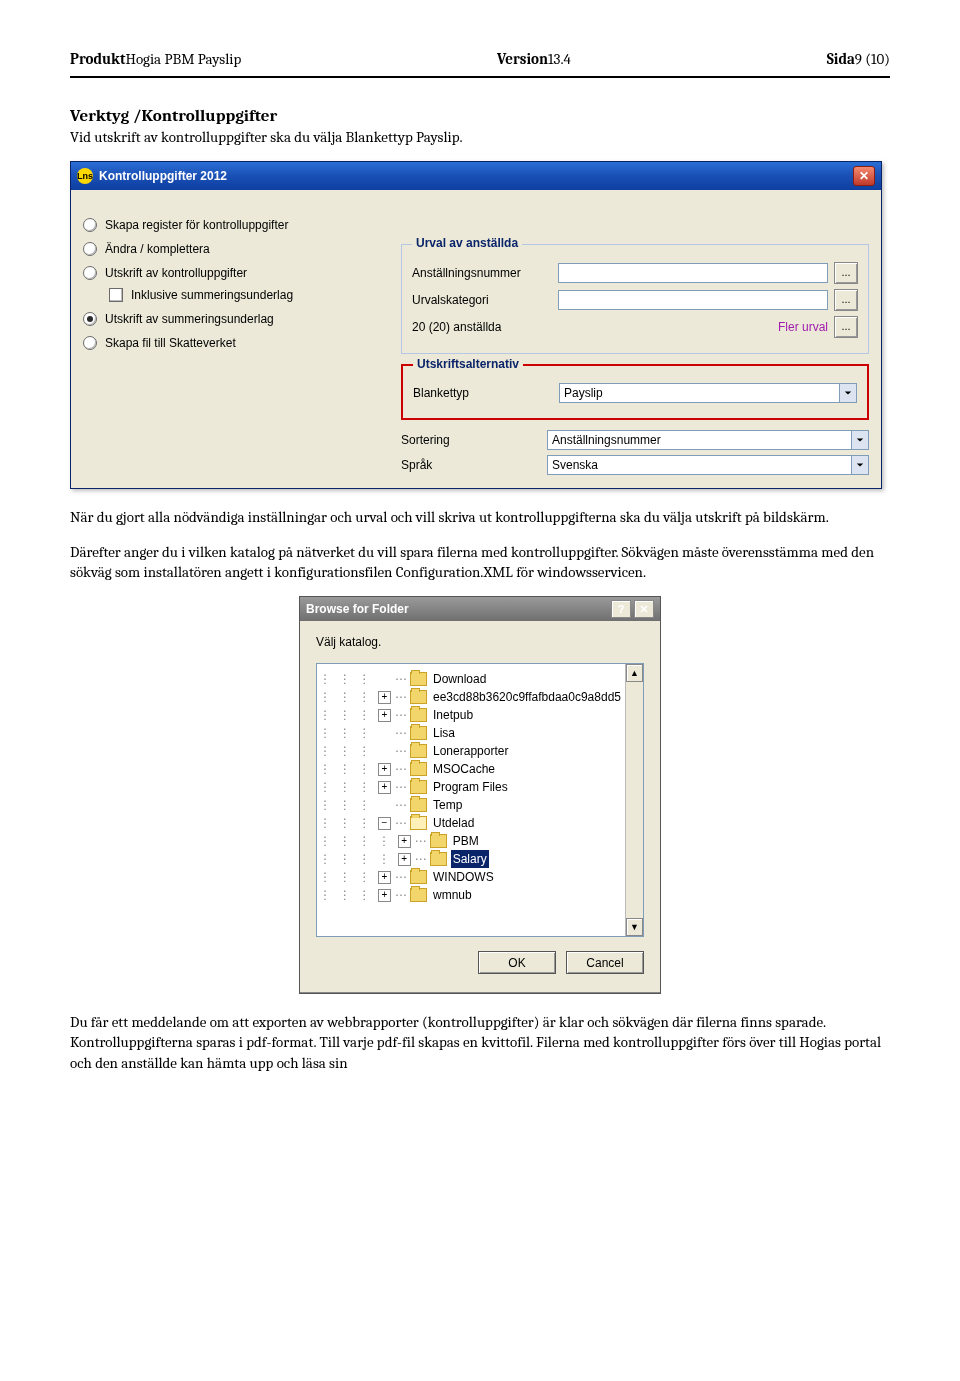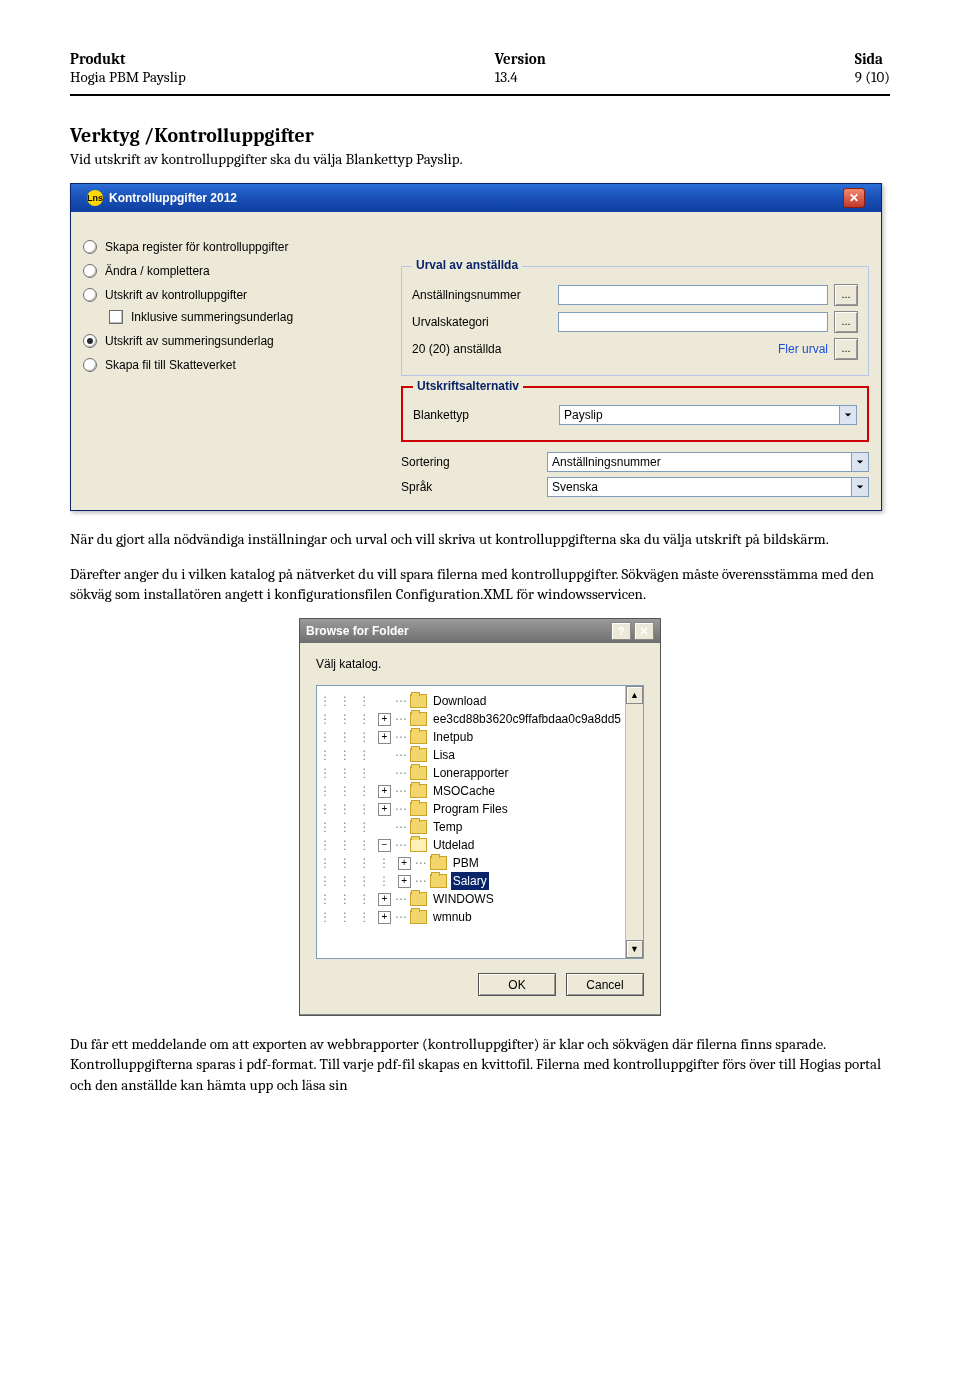--- a/index.html
+++ b/index.html
@@ -11,49 +11,49 @@
     padding: 50px 70px 20px 70px;
     width: 960px;
     box-sizing: border-box;
   }
   .header {
     display: flex;
     justify-content: space-between;
     font-size: 15px;
     margin-bottom: 2px;
   }
-  .header .col { display: flex; flex-direction: column; }
+  .header .col { display: flex; flex-direction: row; }
   .header .bold { font-weight: bold; }
   hr.doc-rule {
     border: none;
     border-top: 2px solid #000;
     margin: 8px 0 28px 0;
   }
   .section-title {
     font-weight: bold;
-    font-size: 20px;
+    font-size: 17px;
     margin: 0 0 2px 0;
   }
   p { margin: 0 0 14px 0; line-height: 1.35; }
 
   
   .win-dialog {
     border: 1px solid #0a246a;
     background: #ece9d8;
     box-shadow: 2px 2px 4px rgba(0,0,0,0.25);
     width: 810px;
     margin: 8px 0 18px 0;
     font-family: Tahoma, Arial, sans-serif;
     font-size: 12px;
     color: #000;
   }
   .titlebar {
     background: linear-gradient(to bottom, #2a6fd6 0%, #1b52b8 45%, #0e3ea0 100%);
     color: #fff;
-    padding: 4px 16px;
+    padding: 4px 6px;
     display: flex;
     align-items: center;
     gap: 6px;
     font-weight: bold;
   }
   .titlebar .app-icon {
     width: 16px; height:16px; background:#ffd800; border-radius:50%;
     display:flex; align-items:center; justify-content:center;
     color:#000; font-size:9px; font-weight:bold;
   }
@@ -108,21 +108,21 @@
   .form-row .lbl { width:140px; }
   .txtfield {
     flex:1; height:20px; background:#fff; border:1px solid #7f9db9;
     box-sizing:border-box; padding:0 4px; font-size:12px;
   }
   .mini-btn {
     width:22px; height:20px; border:1px solid #888; background:#ece9d8;
     box-shadow:inset 1px 1px 0 #fff, inset -1px -1px 0 #999;
     text-align:center; font-size:11px; line-height:18px; cursor:pointer;
   }
-  .link-text { color:#1d4ed8; margin-left:auto; }
+  .link-text { color:#a21caf; margin-left:auto; }
   .highlight-group {
     border:2px solid #c00 !important;
   }
   .combo {
     flex:1; height:20px; background:#fff; border:1px solid #7f9db9;
     display:flex; align-items:center; justify-content:space-between;
     padding:0 0 0 4px; box-sizing:border-box; font-size:12px;
   }
   .combo .arrow {
     width:16px; height:18px; background:#dbe4f0;

